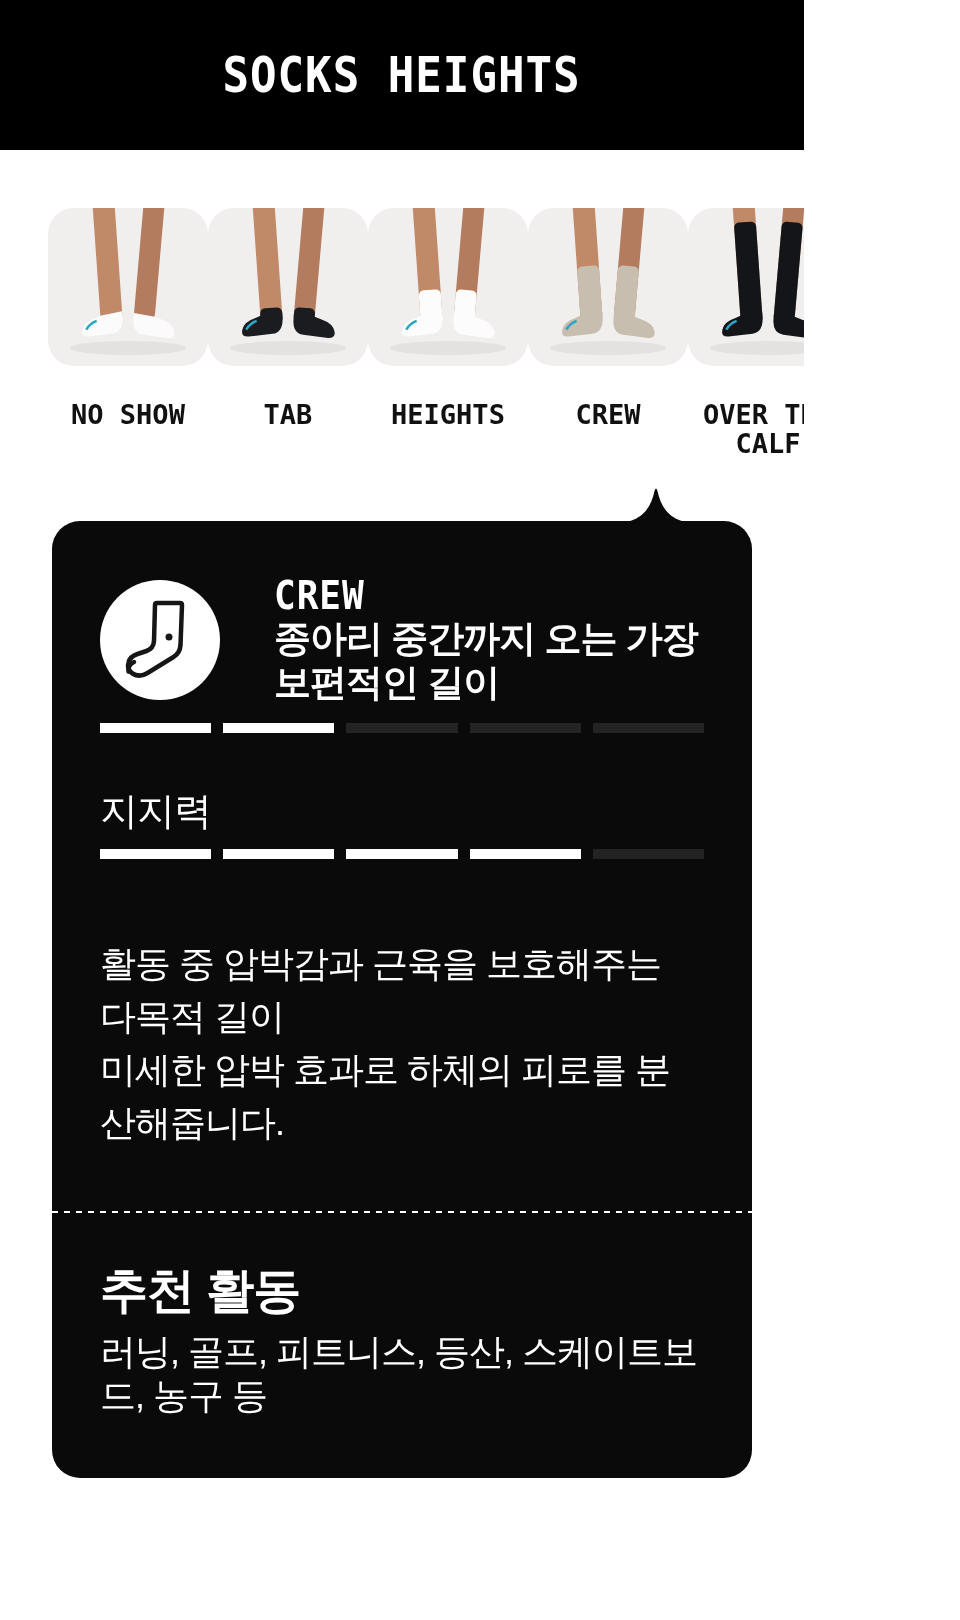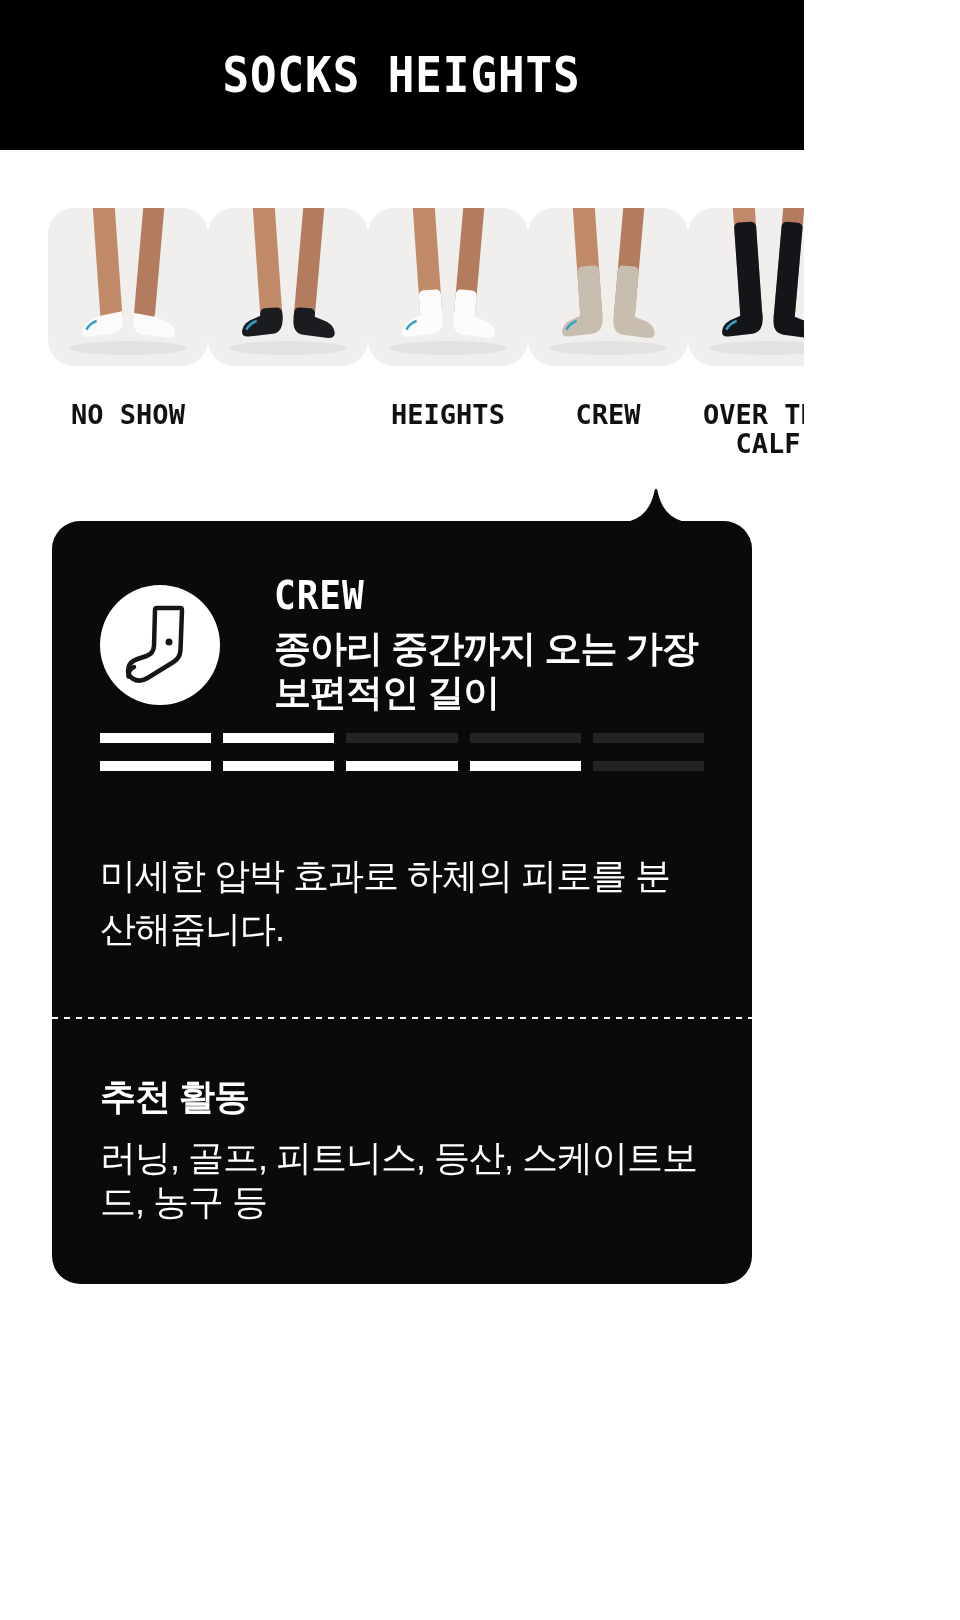--- a/index.html
+++ b/index.html
@@ -39,30 +39,30 @@
   }
   .profile{display:flex;align-items:center;padding-top:53px;}
   .icon-circle{width:120px;height:120px;flex:none;}
   .icon-circle svg{display:block;width:120px;height:120px;}
   .profile-text{margin-left:54px;}
   .panel-title{
     font-family:"DejaVu Sans Mono", monospace;
     font-weight:700;font-size:38px;line-height:42px;letter-spacing:1px;
     transform-origin:left center;transform:scale(0.95,1.05);
   }
-  .panel-subtitle{margin-top:11px;font-size:37px;line-height:44px;font-weight:700;letter-spacing:-1px;}
+  .panel-subtitle{margin-top:1px;font-size:37px;line-height:44px;font-weight:700;letter-spacing:-1px;}
   .rating-label{margin-top:58px;font-size:38px;line-height:40px;font-weight:500;letter-spacing:-1px;}
   .rating-bar{margin-top:18px;display:flex;gap:12px;}
   .seg{height:10px;flex:1;}
   .desc{margin-top:78px;font-size:36px;line-height:53px;font-weight:400;letter-spacing:-1px;}
   .divider{
     margin:62px -48px 0;height:2px;
     background:repeating-linear-gradient(90deg,#ffffff 0 6px,transparent 6px 12px);
   }
-  .rec-heading{margin-top:58px;font-size:36px;line-height:40px;font-weight:700;letter-spacing:-1px;}
+  .rec-heading{margin-top:58px;font-size:48px;line-height:40px;font-weight:700;letter-spacing:-1px;}
   .rec-activities{margin-top:19px;font-size:36px;line-height:44px;font-weight:400;letter-spacing:-1px;}
 </style>
 </head>
 <body>
 
 <div class="page">
 
   <div class="header">
     <div class="header-title">SOCKS HEIGHTS</div>
   </div>
@@ -114,20 +114,21 @@
               </g>
               <g transform="rotate(-4 60 60)">
                 <rect x="49" y="-10" width="22" height="126" rx="9" fill="#c08a68"></rect>
                 <path d="M71 104 L71 110 Q71 125 60 126 L36 127 Q28 127 30 120 Q32 112 44 109 L49 107 Z" fill="#1b1c1f"></path>
                 <rect x="49" y="100" width="22" height="16" rx="5" fill="#1b1c1f"></rect>
                 <path d="M34 120 Q38 114 45 112" fill="none" stroke="#2da4c8" stroke-width="2.5"></path>
               </g>
             </g>
           </svg>
         </div>
+    <figcaption class="tile-label">TAB</figcaption>
   </figure>
 
   <figure class="tile">
     <div class="photo">
           <svg viewBox="0 0 160 158">
             <defs>
               <clipPath id="clip2">
                 <rect width="160" height="158" rx="26"></rect>
               </clipPath>
             </defs>
@@ -237,31 +238,33 @@
     <div class="rating-bar">
               <span class="seg" style="background: rgb(255, 255, 255);"></span>
               <span class="seg" style="background: rgb(255, 255, 255);"></span>
               <span class="seg" style="background: rgb(35, 35, 35);"></span>
               <span class="seg" style="background: rgb(35, 35, 35);"></span>
               <span class="seg" style="background: rgb(35, 35, 35);"></span>
             </div>
   </div>
 
   <div class="rating">
+    <div class="rating-label">지지력</div>
     <div class="rating-bar">
               <span class="seg" style="background: rgb(255, 255, 255);"></span>
               <span class="seg" style="background: rgb(255, 255, 255);"></span>
               <span class="seg" style="background: rgb(255, 255, 255);"></span>
               <span class="seg" style="background: rgb(255, 255, 255);"></span>
               <span class="seg" style="background: rgb(35, 35, 35);"></span>
             </div>
   </div>
 </div>
 
       <div class="desc">
+        <div>활동 중 압박감과 근육을 보호해주는 다목적 길이</div>
         <div>미세한 압박 효과로 하체의 피로를 분산해줍니다.</div>
       </div>
 
       <div class="divider"></div>
 
       <div class="rec-heading">추천 활동</div>
       <div class="rec-activities">러닝, 골프, 피트니스, 등산, 스케이트보드, 농구 등</div>
 
     </div>
   </div>

